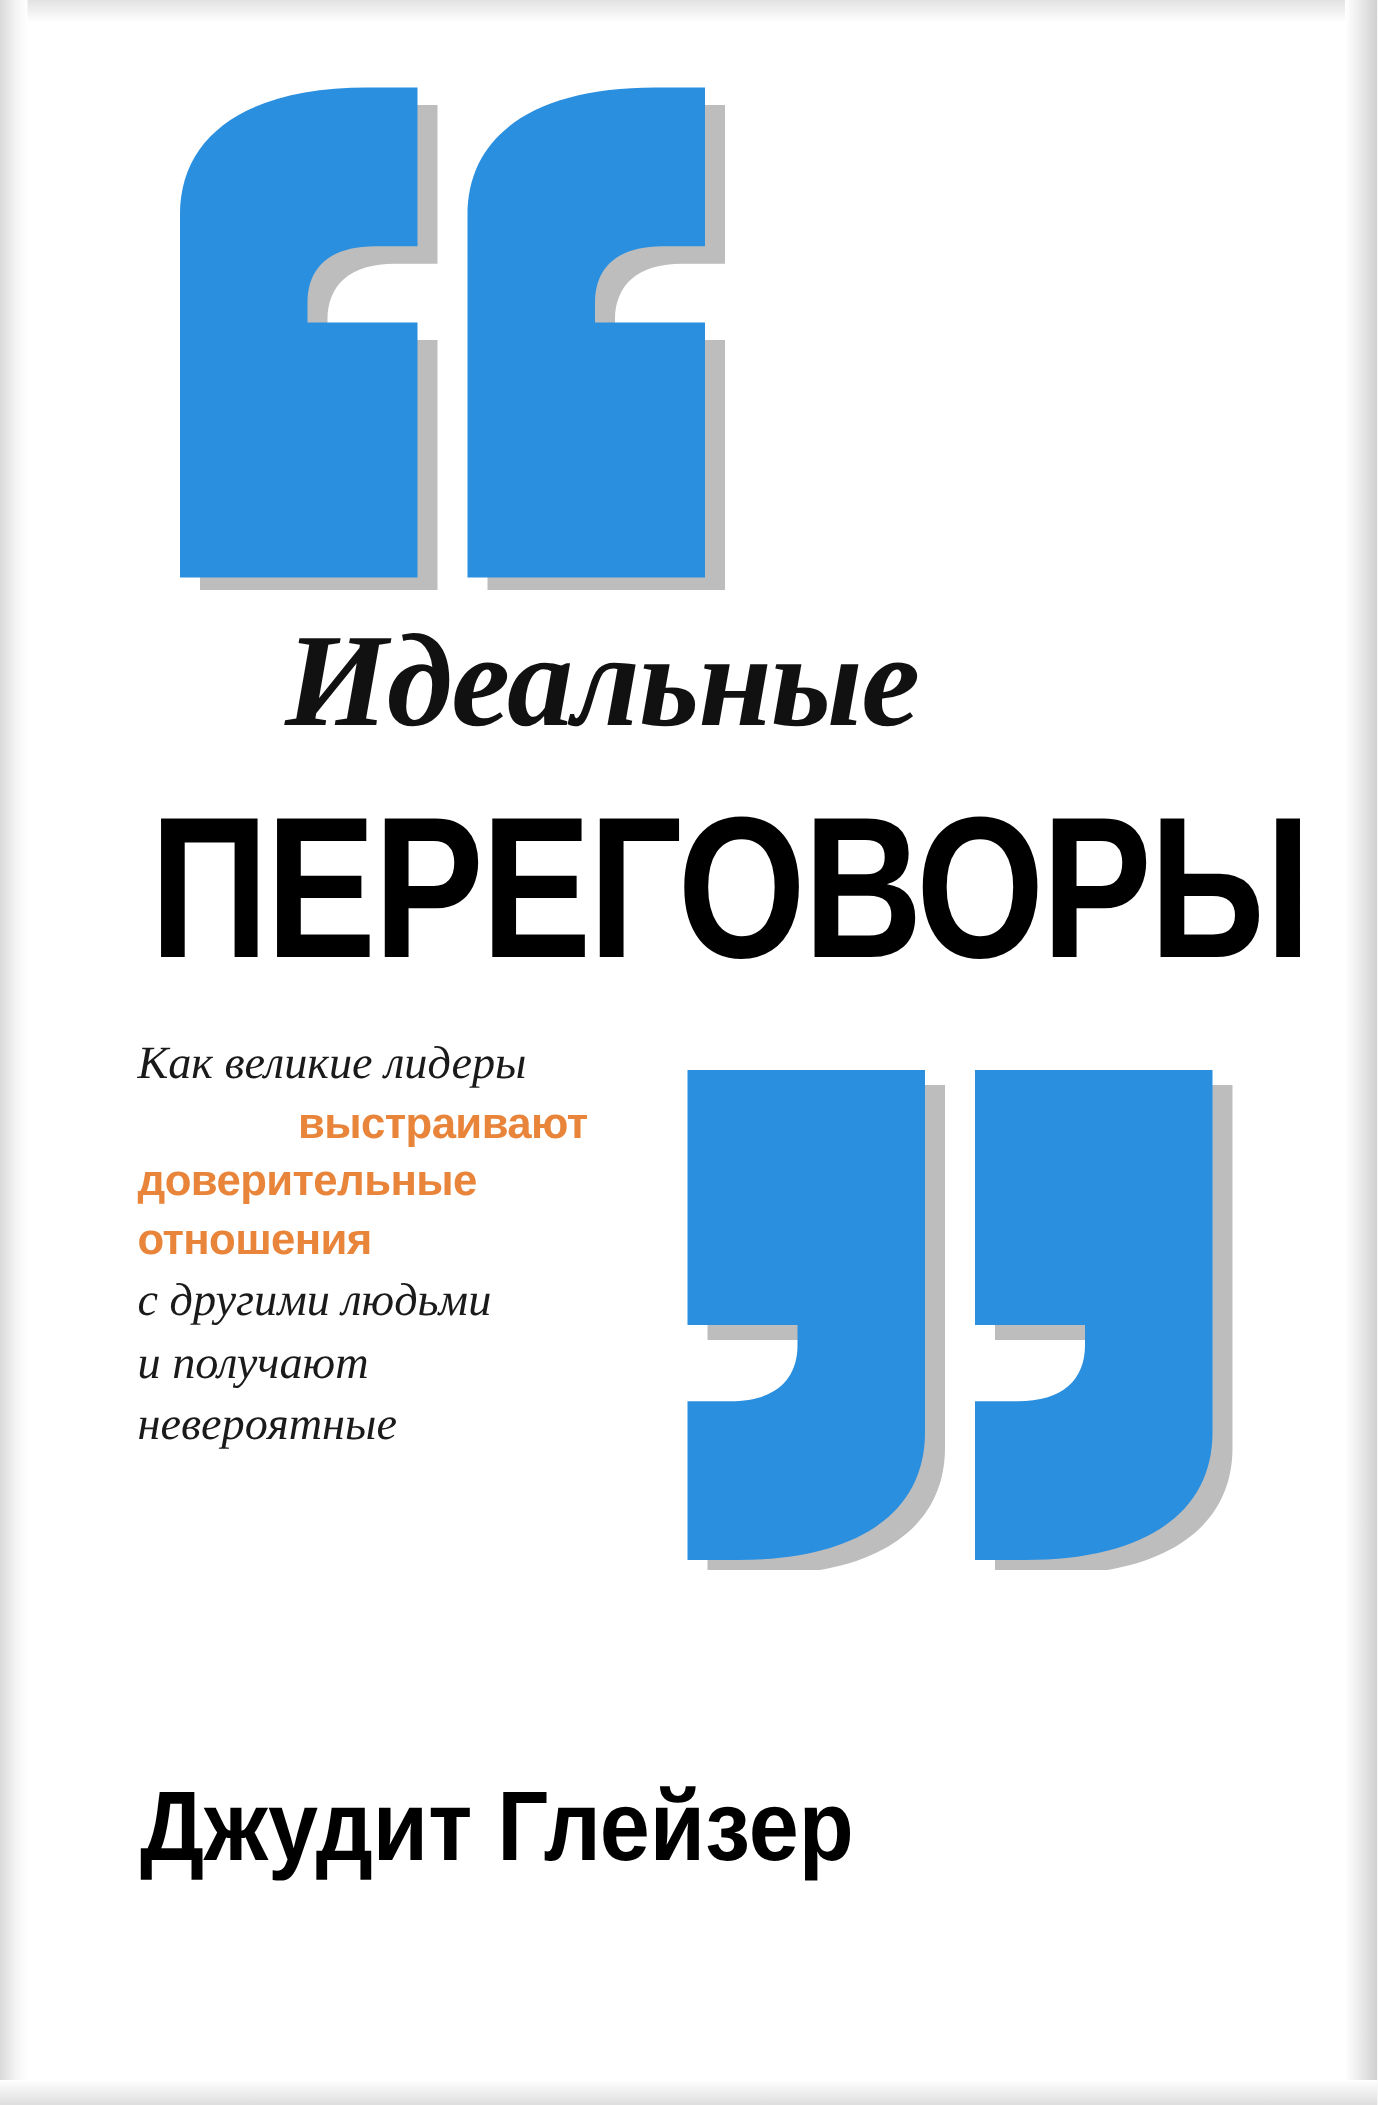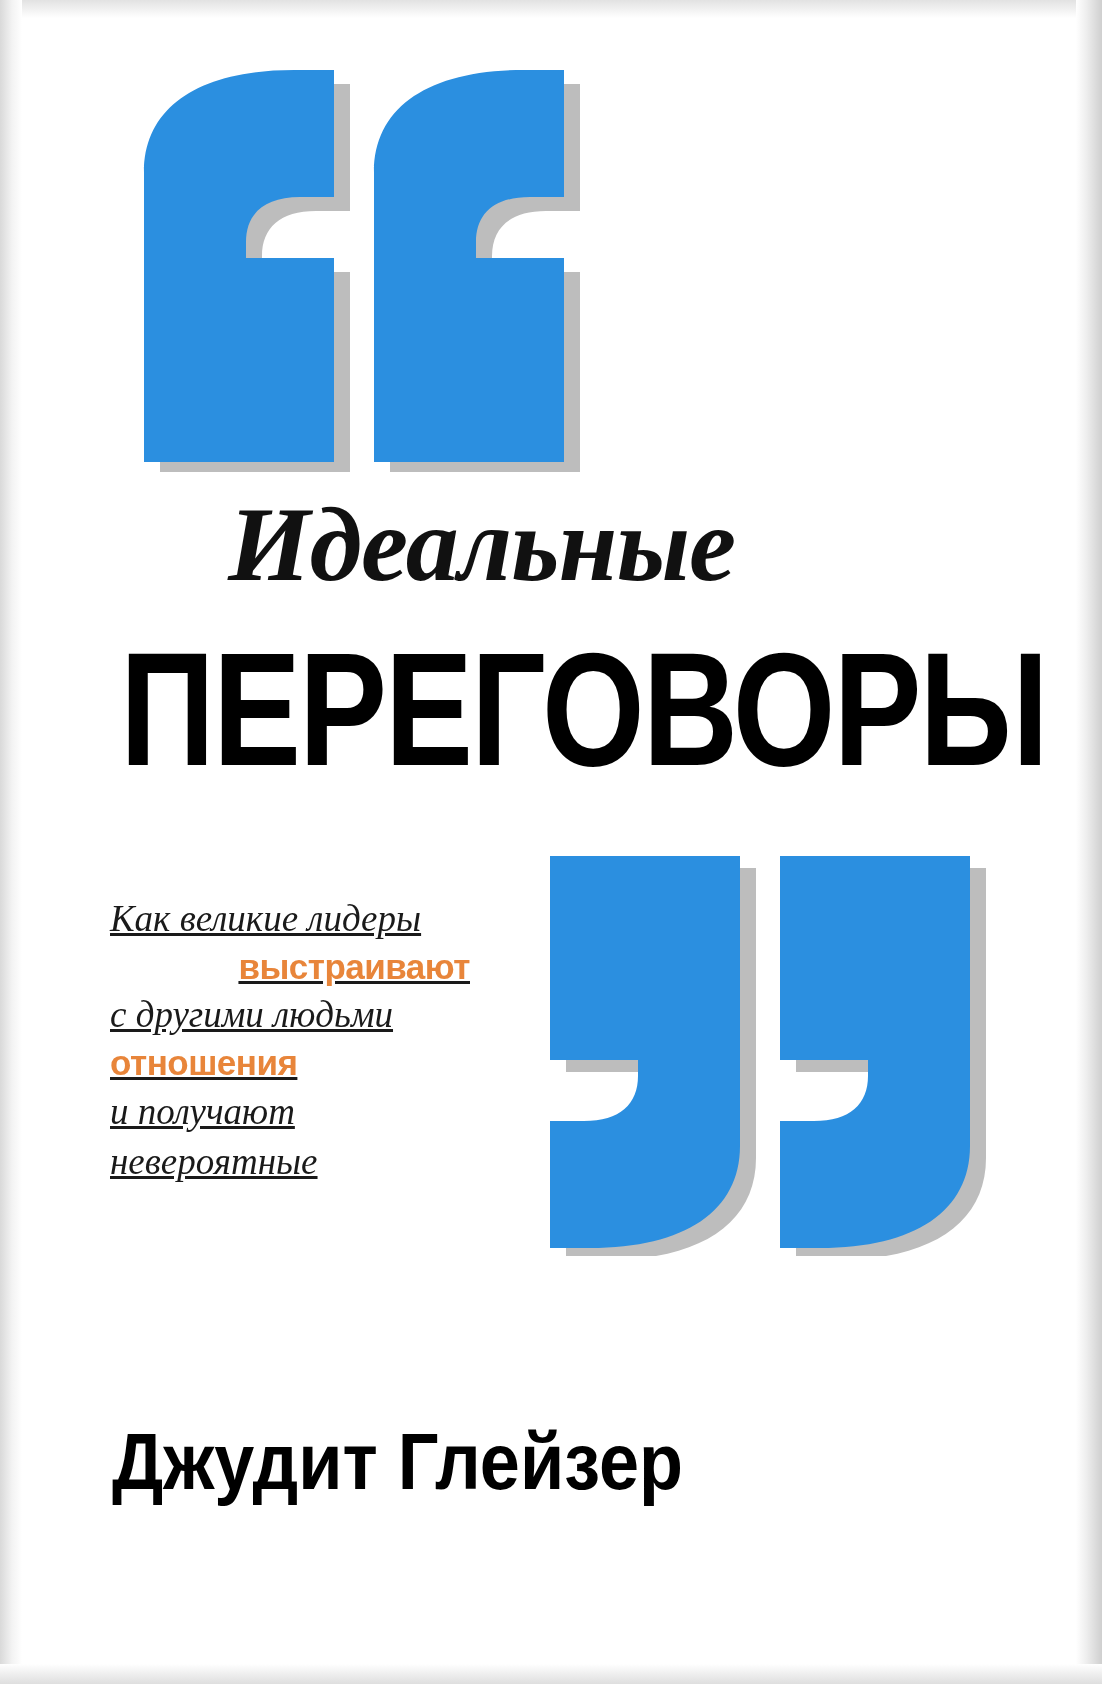--- a/index.html
+++ b/index.html
@@ -89,27 +89,26 @@
     letter-spacing: -2px;
     white-space: nowrap;
     transform: scaleY(1.22);
     transform-origin: left top;
   }
 
   
   .subtitle {
     position: absolute;
     left: 110px;
-    top: 894px;
+    top: 826px;
     width: 360px;
     font-family: "Liberation Serif", serif;
     font-size: 37px;
     line-height: 1.34;
     color: #1a1a1a;
-    text-decoration: underline;
   }
   .subtitle .ln { display: block; white-space: nowrap; }
   .subtitle .it { font-style: italic; }
   .subtitle .hl {
     font-family: "Liberation Sans", sans-serif;
     font-weight: bold;
     font-style: normal;
     font-size: 35px;
     letter-spacing: -0.5px;
   }
@@ -166,21 +165,22 @@
     </svg>
   </div>
 
   <div class="title-script">Идеальные</div>
 
   <div class="title-main">ПЕРЕГОВОРЫ</div>
 
   <div class="subtitle">
     <span class="ln it">Как великие лидеры</span>
     <span class="ln hl" style="color: rgb(232, 133, 58); text-align: right;">выстраивают</span>
+    <span class="ln hl" style="color: rgb(232, 133, 58);">доверительные</span>
+    <span class="ln hl" style="color: rgb(232, 133, 58);">отношения</span>
     <span class="ln it">с другими людьми</span>
-    <span class="ln hl" style="color: rgb(232, 133, 58);">отношения</span>
     <span class="ln it">и получают</span>
     <span class="ln it">невероятные</span>
   </div>
 
   <div class="author">Джудит Глейзер</div>
 
 </div>
 
 </body></html>

